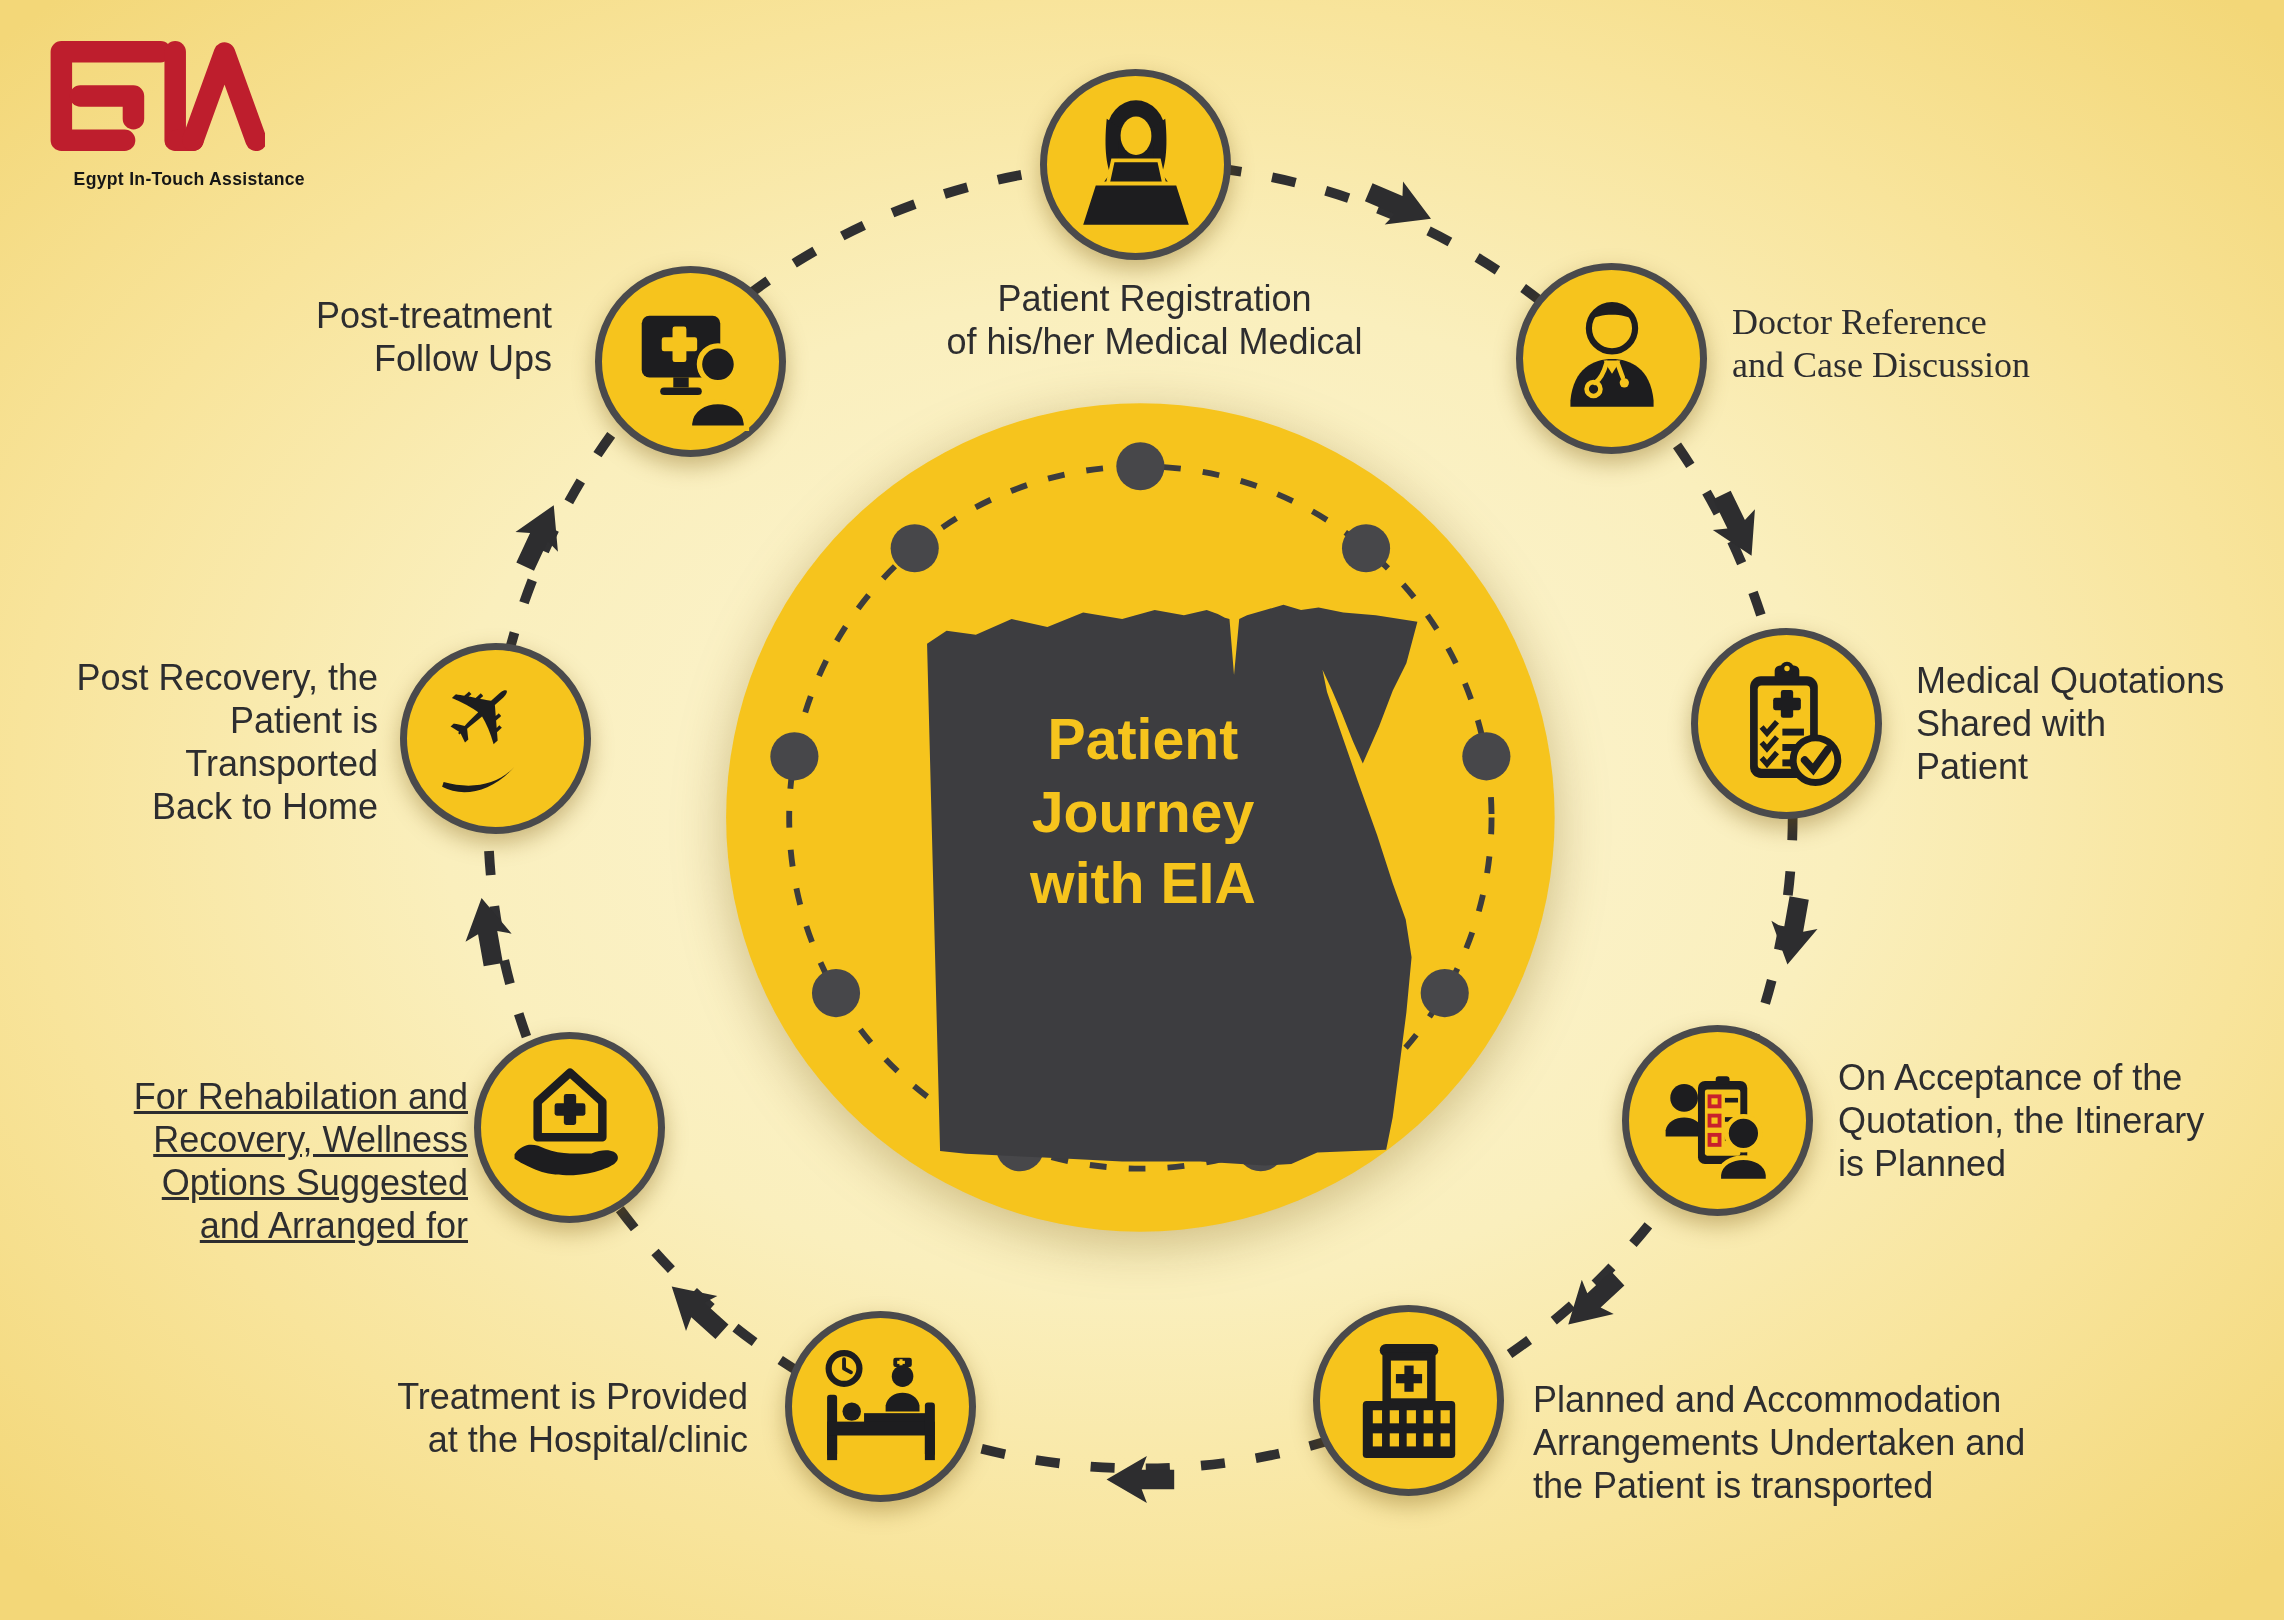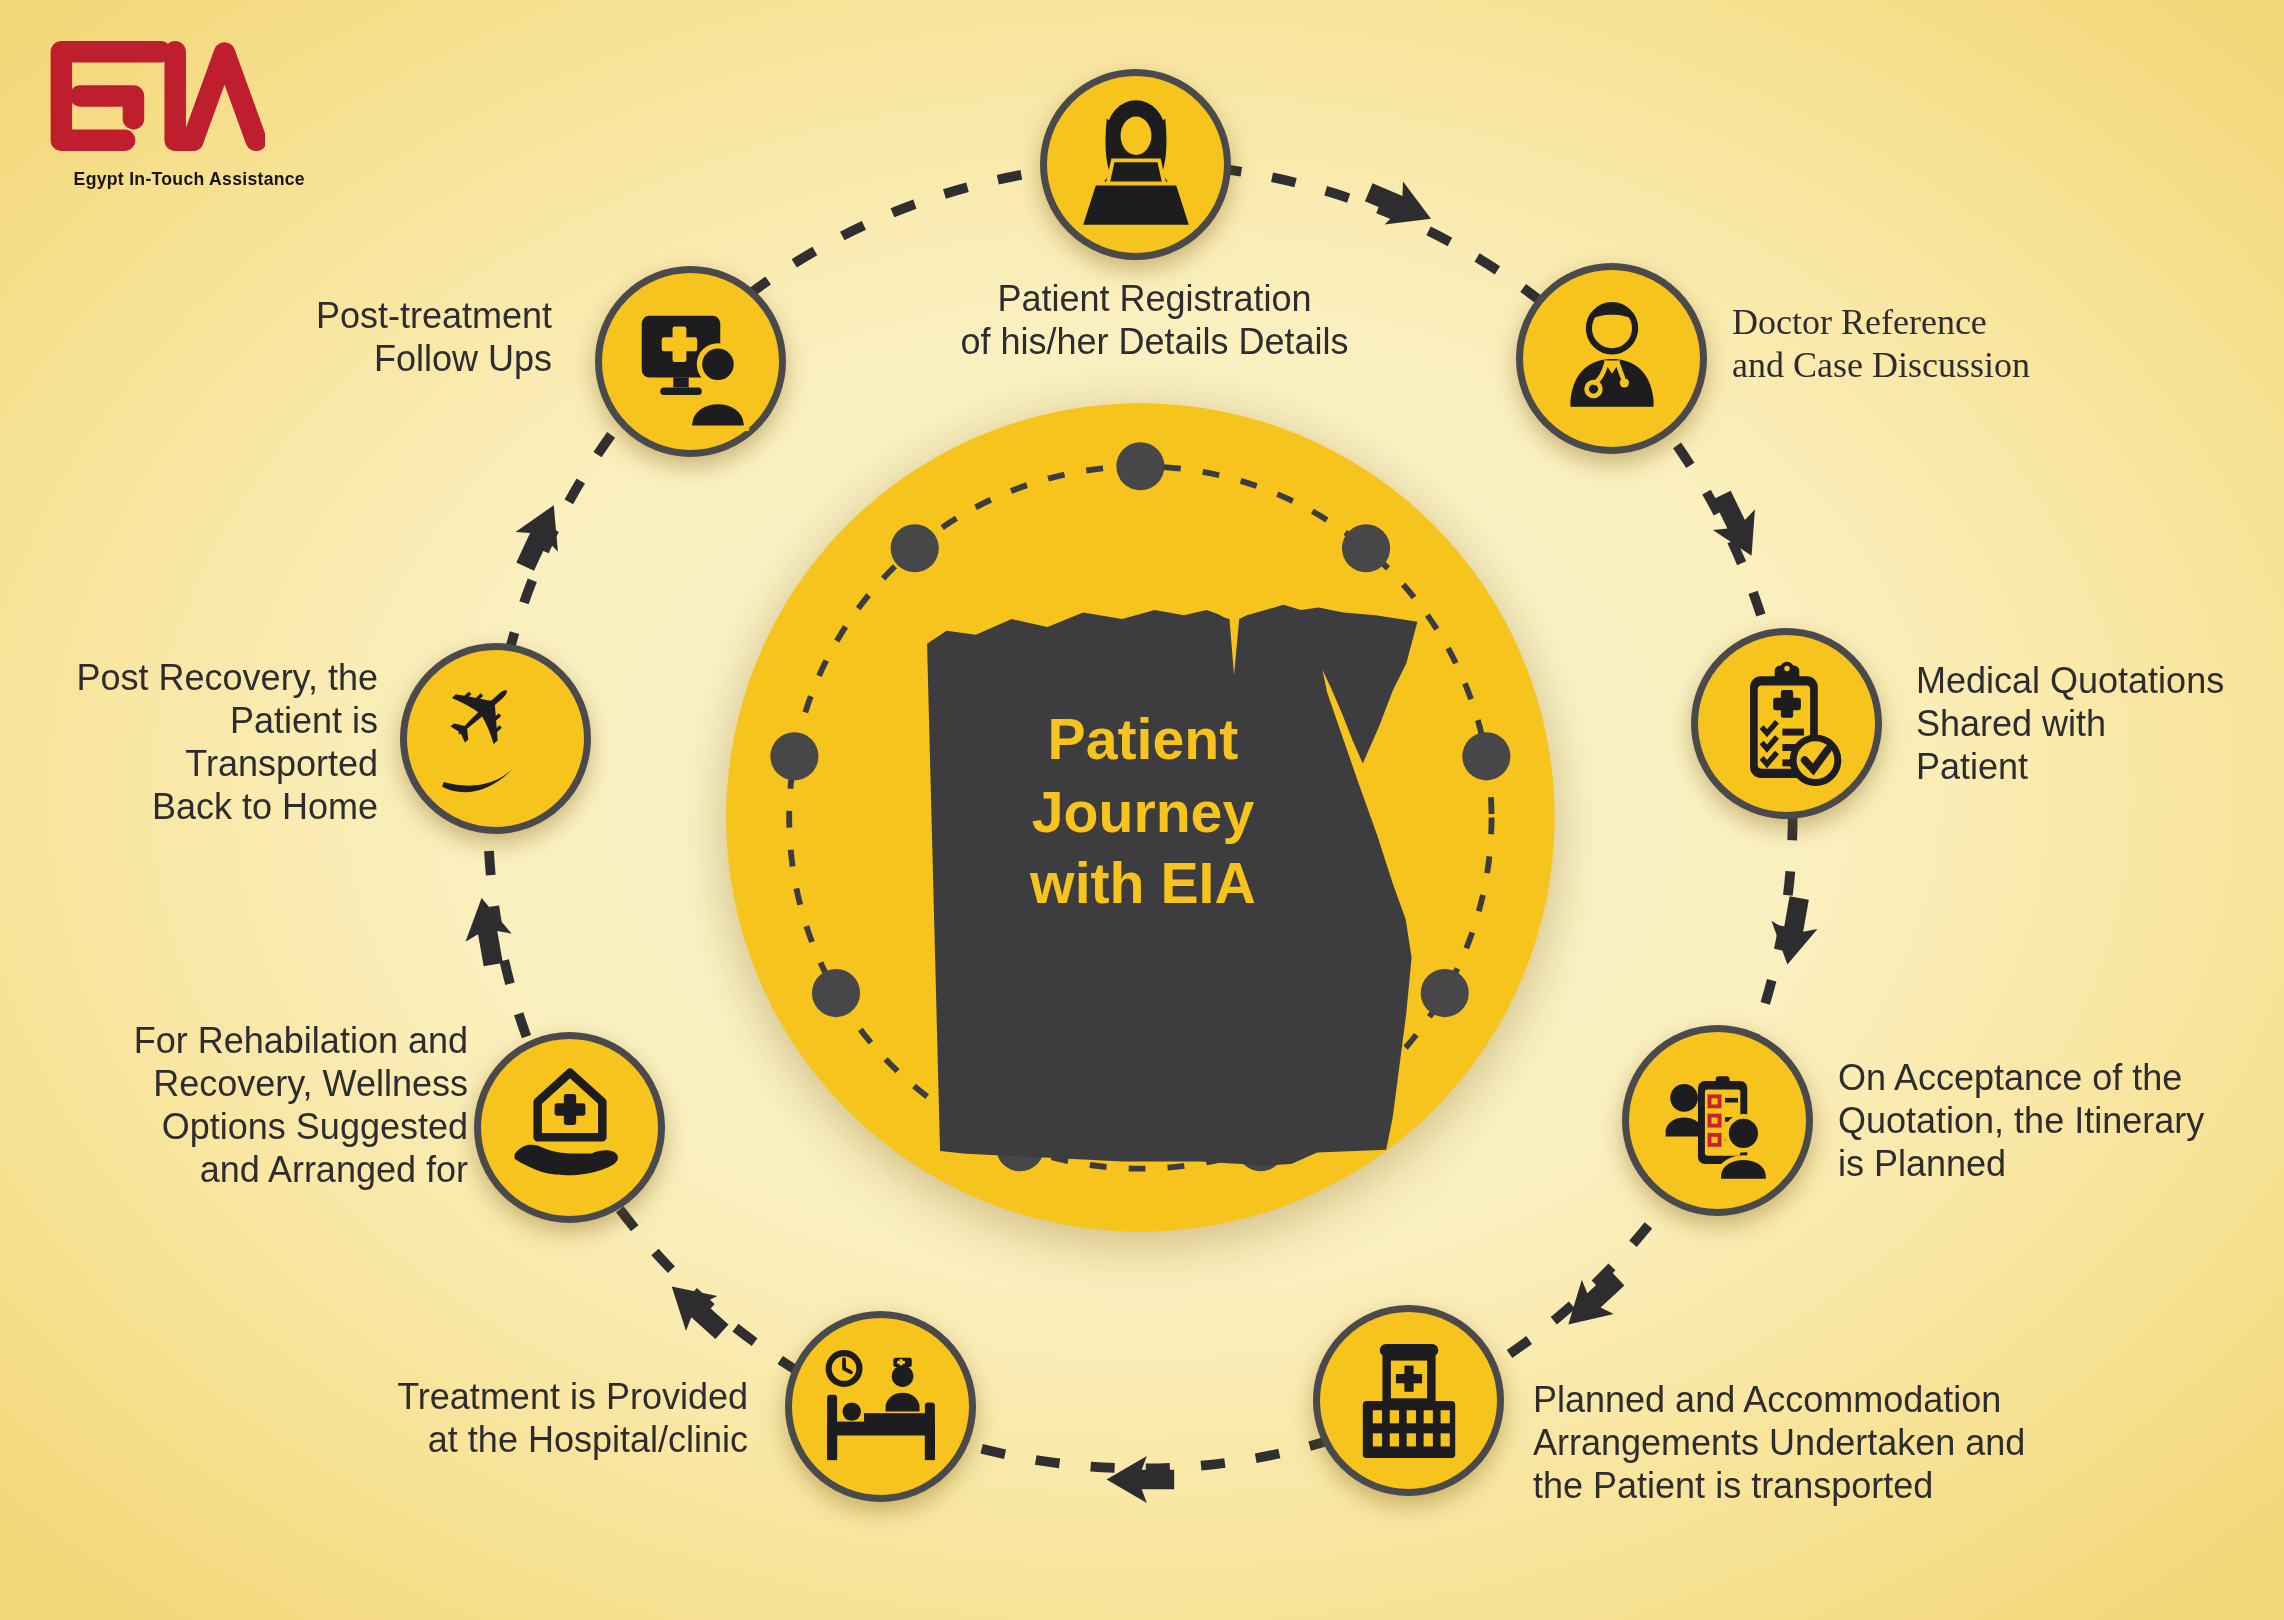--- a/index.html
+++ b/index.html
@@ -107,21 +107,21 @@
       <path class="ink" d="M62,40 C58,80 62,104 70,120 L84,120 C76,100 76,74 80,52 Z"></path>
       <path class="ink" d="M138,40 C142,80 138,104 130,120 L116,120 C124,100 124,74 120,52 Z"></path>
       <path class="ink" d="M56,126 C70,102 88,97 100,97 C112,97 130,102 144,126 L144,140 L56,140 Z"></path>
       <polygon class="yel" points="92,99 100,113 108,99"></polygon>
       <polygon class="ink" stroke="#f6c41d" stroke-width="5" points="70,94 130,94 137,126 63,126"></polygon>
       <polygon class="ink" stroke="#f6c41d" stroke-width="5" points="46,124 154,124 172,180 28,180"></polygon>
     </svg>
   </div>
   <div class="lbl center" style="left:862px;top:265px;width:585px;margin-top:12px;">
     <div>Patient Registration</div>
-    <div>of his/her Details Details</div>
+    <div>of his/her Medical Medical</div>
   </div>
 
   <div class="node" style="left:1516px;top:263px;">
     <svg viewBox="0 0 200 200">
       <circle class="yel" cx="100" cy="60" r="30" stroke="#1d1d1f" stroke-width="8"></circle>
       <path class="ink" d="M70,50 C76,26 124,26 130,50 C116,40 84,40 70,50 Z"></path>
       <path class="ink" d="M46,154 C50,112 76,100 100,100 C124,100 150,112 154,154 L154,162 L46,162 Z"></path>
       <polygon class="yel" points="89,102 100,119 111,102"></polygon>
       <path d="M93,105 C89,119 84,127 78,131" stroke="#f6c41d" stroke-width="6" fill="none" stroke-linecap="round"></path>
       <circle cx="76" cy="139" r="9" fill="none" stroke="#f6c41d" stroke-width="6"></circle>
@@ -233,21 +233,21 @@
   </div>
 
   <div class="node" style="left:474px;top:1032px;">
     <svg viewBox="0 0 200 200">
       <path d="M100,28 L142,66 L142,112 L58,112 L58,66 Z" fill="#f6c41d" stroke="#1d1d1f" stroke-width="11" stroke-linejoin="round"></path>
       <rect class="ink" x="92" y="56" width="16" height="40" rx="3"></rect>
       <rect class="ink" x="80" y="68" width="40" height="16" rx="3"></rect>
       <path class="ink" d="M28,134 C40,118 54,120 68,127 C78,131 90,133 100,133 L128,133 C144,126 160,128 162,137 C164,146 150,152 132,157 C108,163 78,163 60,156 C46,151 32,143 28,140 Z"></path>
     </svg>
   </div>
-  <div class="lbl right" style="right:1816px;top:1019px;width:442px;">
+  <div class="lbl right" style="right:1816px;top:1075px;width:442px;text-decoration:underline;">
     <div>For Rehabilation and</div>
     <div>Recovery, Wellness</div>
     <div>Options Suggested</div>
     <div>and Arranged for</div>
   </div>
 
   <div class="node" style="left:400px;top:643px;">
     <svg viewBox="0 0 200 200">
       <text x="100" y="102" text-anchor="middle" font-family="DejaVu Sans, sans-serif" font-size="118" fill="#1d1d1f" transform="rotate(-42 100 86)">✈</text>
       <path class="ink" d="M30,162 C56,176 94,170 124,136 C102,160 68,166 32,156 Z"></path>

